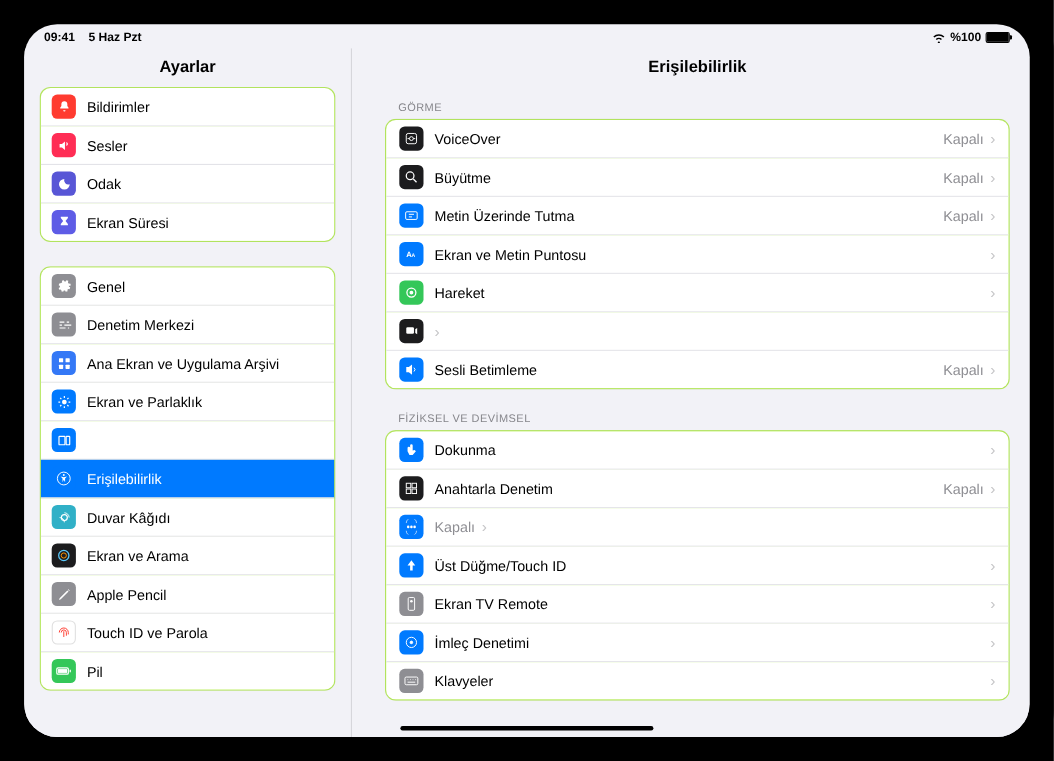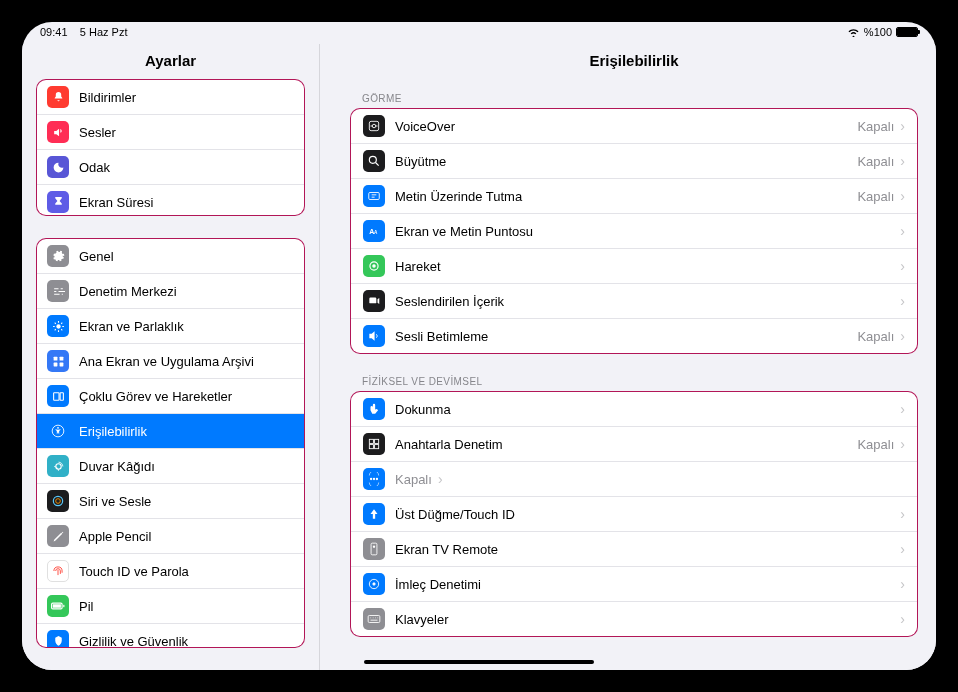--- a/index.html
+++ b/index.html
@@ -28,24 +28,24 @@
     border-radius: 30px;
     overflow: hidden;
     display: flex;
     flex-direction: column;
     position: relative;
   }
   .status-bar {
     height: 20px;
     display: flex;
     justify-content: space-between;
-    align-items: flex-start;
+    align-items: center;
     padding: 4px 18px 0;
     font-size: 11px;
-    font-weight: 400;
+    font-weight: 700;
     color: #000;
     position: absolute;
     top: 0; left: 0; right: 0;
     z-index: 10;
     gap: 48px;
   }
   .status-right { display: flex; align-items: center; gap: 4px; }
   .wifi-icon { width: 13px; height: 10px; }
   .battery { width: 22px; height: 10px; border: 1px solid #000; border-radius: 2px; position: relative; }
   .battery::after { content: ""; position: absolute; right: -3px; top: 2px; width: 2px; height: 4px; background: #000; border-radius: 0 1px 1px 0; }
@@ -59,21 +59,21 @@
     display: flex;
     flex-direction: column;
     padding: 0 14px 0 14px;
     overflow: hidden;
   }
   .sidebar-title {
     text-align: center; font-size: 15px; font-weight: 600;
     padding: 8px 0 10px; color: #000;
   }
   .group {
-    background: #be185d;
+    background: #bef264;
     border-radius: 10px;
     overflow: hidden;
     margin-bottom: 22px;
     border: 0.5px solid rgba(0,0,0,0.06);
   }
   .row {
     display: flex; align-items: center;
     padding: 6px 10px;
     min-height: 30px;
     border-bottom: 0.5px solid #e3e3e8;
@@ -194,47 +194,46 @@
           </div>
           <div class="row">
             <div class="icon" style="background:#8e8e93">
               <svg width="13" height="13" viewBox="0 0 24 24" fill="#fff">
                   <path d="M4 6h8v2H4zm12 0h4v2h-4zm-4 5h12v2H12zm-8 0h4v2H4zm0 5h10v2H4zm14 0h2v2h-2z"></path>
                 </svg>
             </div>
             <span class="label">Denetim Merkezi</span>
           </div>
           <div class="row">
-            <div class="icon" style="background:#007aff">
-              <svg width="13" height="13" viewBox="0 0 24 24" fill="#fff">
-                  <circle cx="12" cy="12" r="4"></circle>
-                  <path d="M12 2v3M12 19v3M2 12h3M19 12h3M5 5l2 2M17 17l2 2M5 19l2-2M17 7l2-2" stroke="#fff" stroke-width="2"></path>
-                </svg>
-            </div>
-            <span class="label">Ekran ve Parlaklık</span>
-          </div>
-          <div class="row">
             <div class="icon" style="background:#3478f6">
               <svg width="13" height="13" viewBox="0 0 24 24" fill="#fff">
                   <rect x="3" y="3" width="7" height="7" rx="1"></rect>
                   <rect x="14" y="3" width="7" height="7" rx="1"></rect>
                   <rect x="3" y="14" width="7" height="7" rx="1"></rect>
                   <rect x="14" y="14" width="7" height="7" rx="1"></rect>
                 </svg>
             </div>
             <span class="label">Ana Ekran ve Uygulama Arşivi</span>
           </div>
           <div class="row">
             <div class="icon" style="background:#007aff">
+              <svg width="13" height="13" viewBox="0 0 24 24" fill="#fff">
+                  <circle cx="12" cy="12" r="4"></circle>
+                  <path d="M12 2v3M12 19v3M2 12h3M19 12h3M5 5l2 2M17 17l2 2M5 19l2-2M17 7l2-2" stroke="#fff" stroke-width="2"></path>
+                </svg>
+            </div>
+            <span class="label">Ekran ve Parlaklık</span>
+          </div>
+          <div class="row">
+            <div class="icon" style="background:#007aff">
               <svg width="13" height="13" viewBox="0 0 24 24" fill="none" stroke="#fff" stroke-width="2">
                   <rect x="3" y="5" width="10" height="14" rx="1"></rect>
                   <rect x="15" y="5" width="6" height="14" rx="1"></rect>
                 </svg>
             </div>
-            <span class="label">Çoklu Görev ve Hareketler</span>
           </div>
           <div class="row selected">
             <div class="icon" style="background:#007aff">
               <svg width="14" height="14" viewBox="0 0 24 24" fill="#fff">
                   <circle cx="12" cy="12" r="10" fill="none" stroke="#fff" stroke-width="1.5"></circle>
                   <circle cx="12" cy="6.5" r="1.5"></circle>
                   <path d="M7 9l5 1 5-1-3 3v6l-2-4-2 4v-6z"></path>
                 </svg>
             </div>
             <span class="label">Erişilebilirlik</span>
@@ -248,21 +247,21 @@
             </div>
             <span class="label">Duvar Kâğıdı</span>
           </div>
           <div class="row">
             <div class="icon" style="background:#1c1c1e">
               <svg width="14" height="14" viewBox="0 0 24 24">
                   <circle cx="12" cy="12" r="8" fill="none" stroke="#5ac8fa" stroke-width="2"></circle>
                   <circle cx="12" cy="12" r="4" fill="none" stroke="#ff9500" stroke-width="1.5"></circle>
                 </svg>
             </div>
-            <span class="label">Siri ve Sesle</span>
+            <span class="label">Ekran ve Arama</span>
           </div>
           <div class="row">
             <div class="icon" style="background:#8e8e93">
               <svg width="13" height="13" viewBox="0 0 24 24" fill="#fff">
                   <path d="M3 21l3-1 13-13-2-2L4 18l-1 3zm15-17l2 2 1-1-2-2-1 1z"></path>
                 </svg>
             </div>
             <span class="label">Apple Pencil</span>
           </div>
           <div class="row">
@@ -276,28 +275,20 @@
           <div class="row">
             <div class="icon" style="background:#34c759">
               <svg width="14" height="10" viewBox="0 0 24 14" fill="#fff">
                   <rect x="1" y="2" width="18" height="10" rx="2" fill="none" stroke="#fff" stroke-width="2"></rect>
                   <rect x="21" y="5" width="2" height="4"></rect>
                   <rect x="3" y="4" width="14" height="6"></rect>
                 </svg>
             </div>
             <span class="label">Pil</span>
           </div>
-          <div class="row">
-            <div class="icon" style="background:#007aff">
-              <svg width="13" height="13" viewBox="0 0 24 24" fill="#fff">
-                  <path d="M12 2l6 3v5c0 5-3 8-6 10-3-2-6-5-6-10V5l6-3z"></path>
-                </svg>
-            </div>
-            <span class="label">Gizlilik ve Güvenlik</span>
-          </div>
         </div>
       </div>
 
       <div class="main">
         <div class="main-title">Erişilebilirlik</div>
 
         <div class="section-header">GÖRME</div>
         <div class="group">
           <div class="row">
             <div class="icon" style="background:#1c1c1e">
@@ -353,21 +344,20 @@
             <span class="label">Hareket</span>
             <span class="chevron">›</span>
           </div>
           <div class="row">
             <div class="icon" style="background:#1c1c1e">
               <svg width="14" height="14" viewBox="0 0 24 24" fill="#fff">
                   <rect x="4" y="6" width="12" height="10" rx="2"></rect>
                   <path d="M18 9l3-2v10l-3-2"></path>
                 </svg>
             </div>
-            <span class="label">Seslendirilen İçerik</span>
             <span class="chevron">›</span>
           </div>
           <div class="row">
             <div class="icon" style="background:#007aff">
               <svg width="14" height="14" viewBox="0 0 24 24" fill="#fff">
                   <path d="M4 8h4l5-4v16l-5-4H4z"></path>
                   <path d="M16 9a4 4 0 010 6" fill="none" stroke="#fff" stroke-width="1.5"></path>
                 </svg>
             </div>
             <span class="label">Sesli Betimleme</span>

